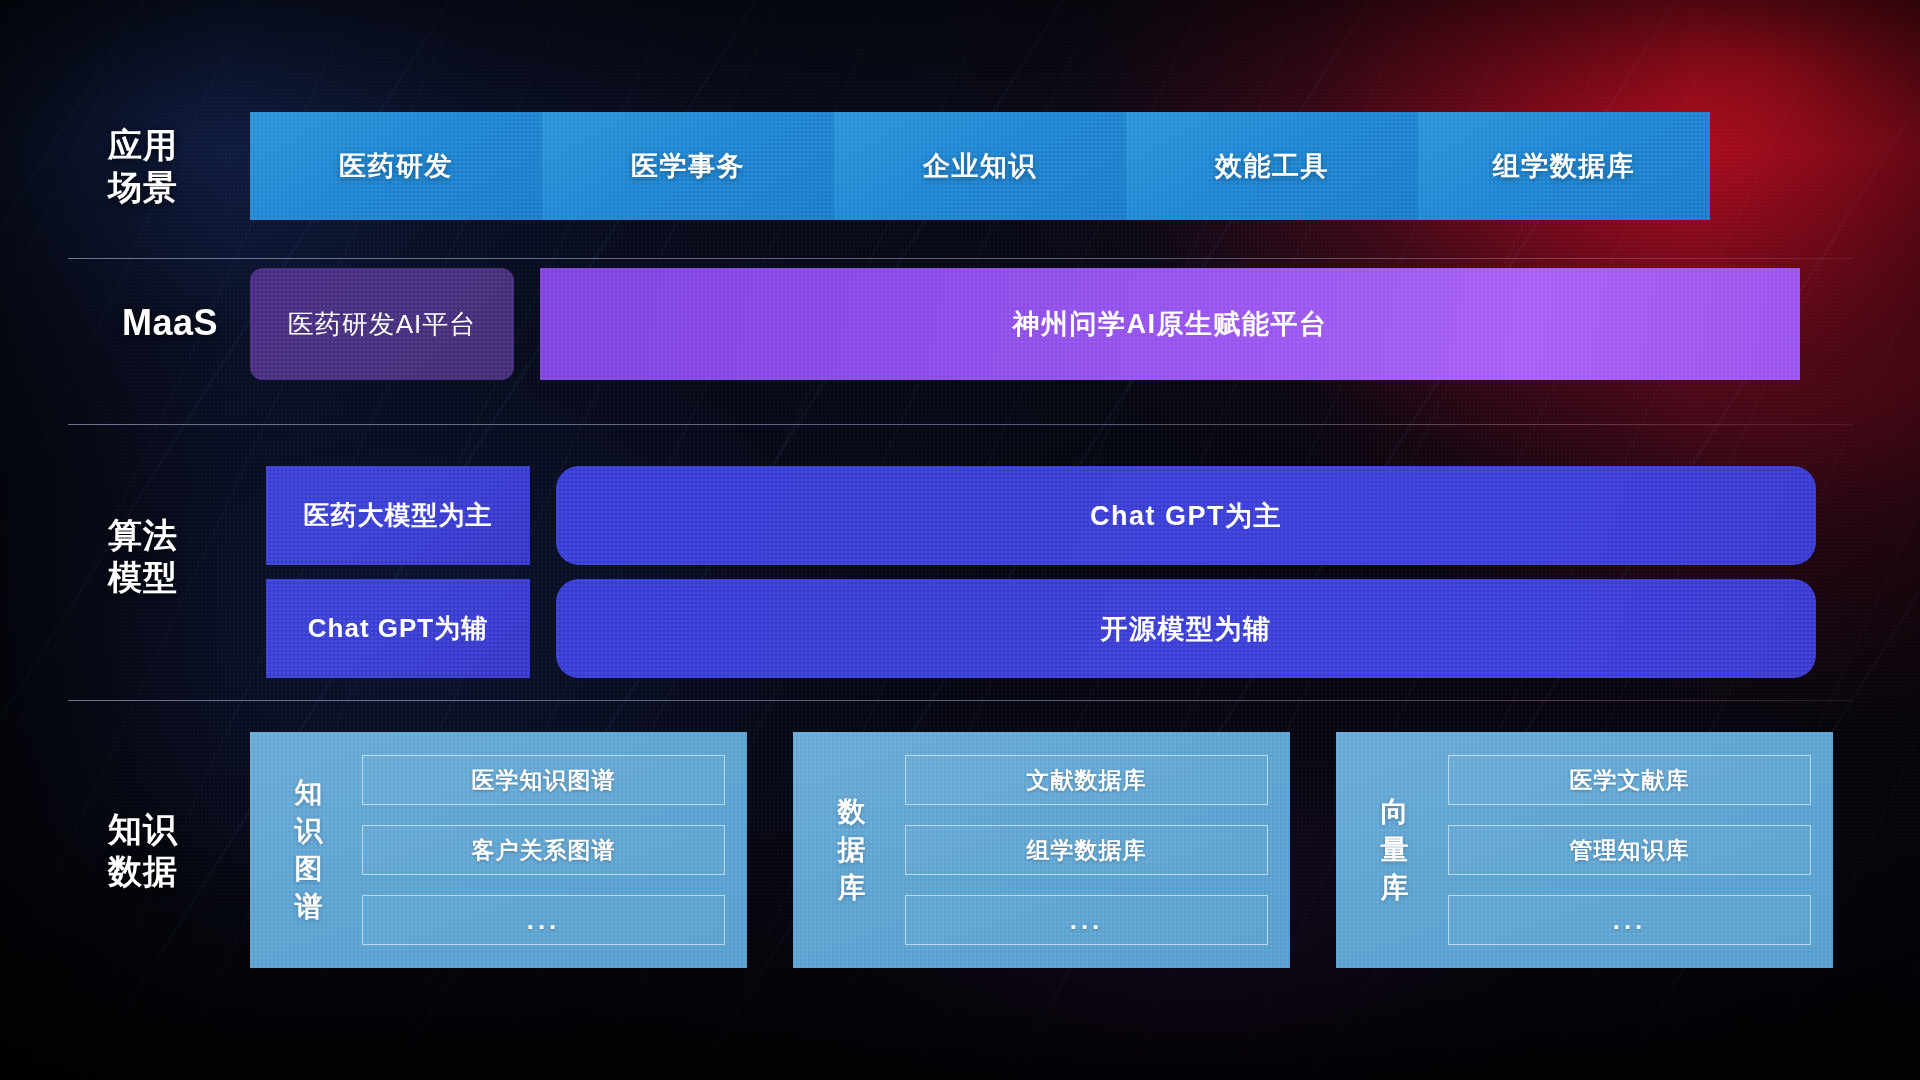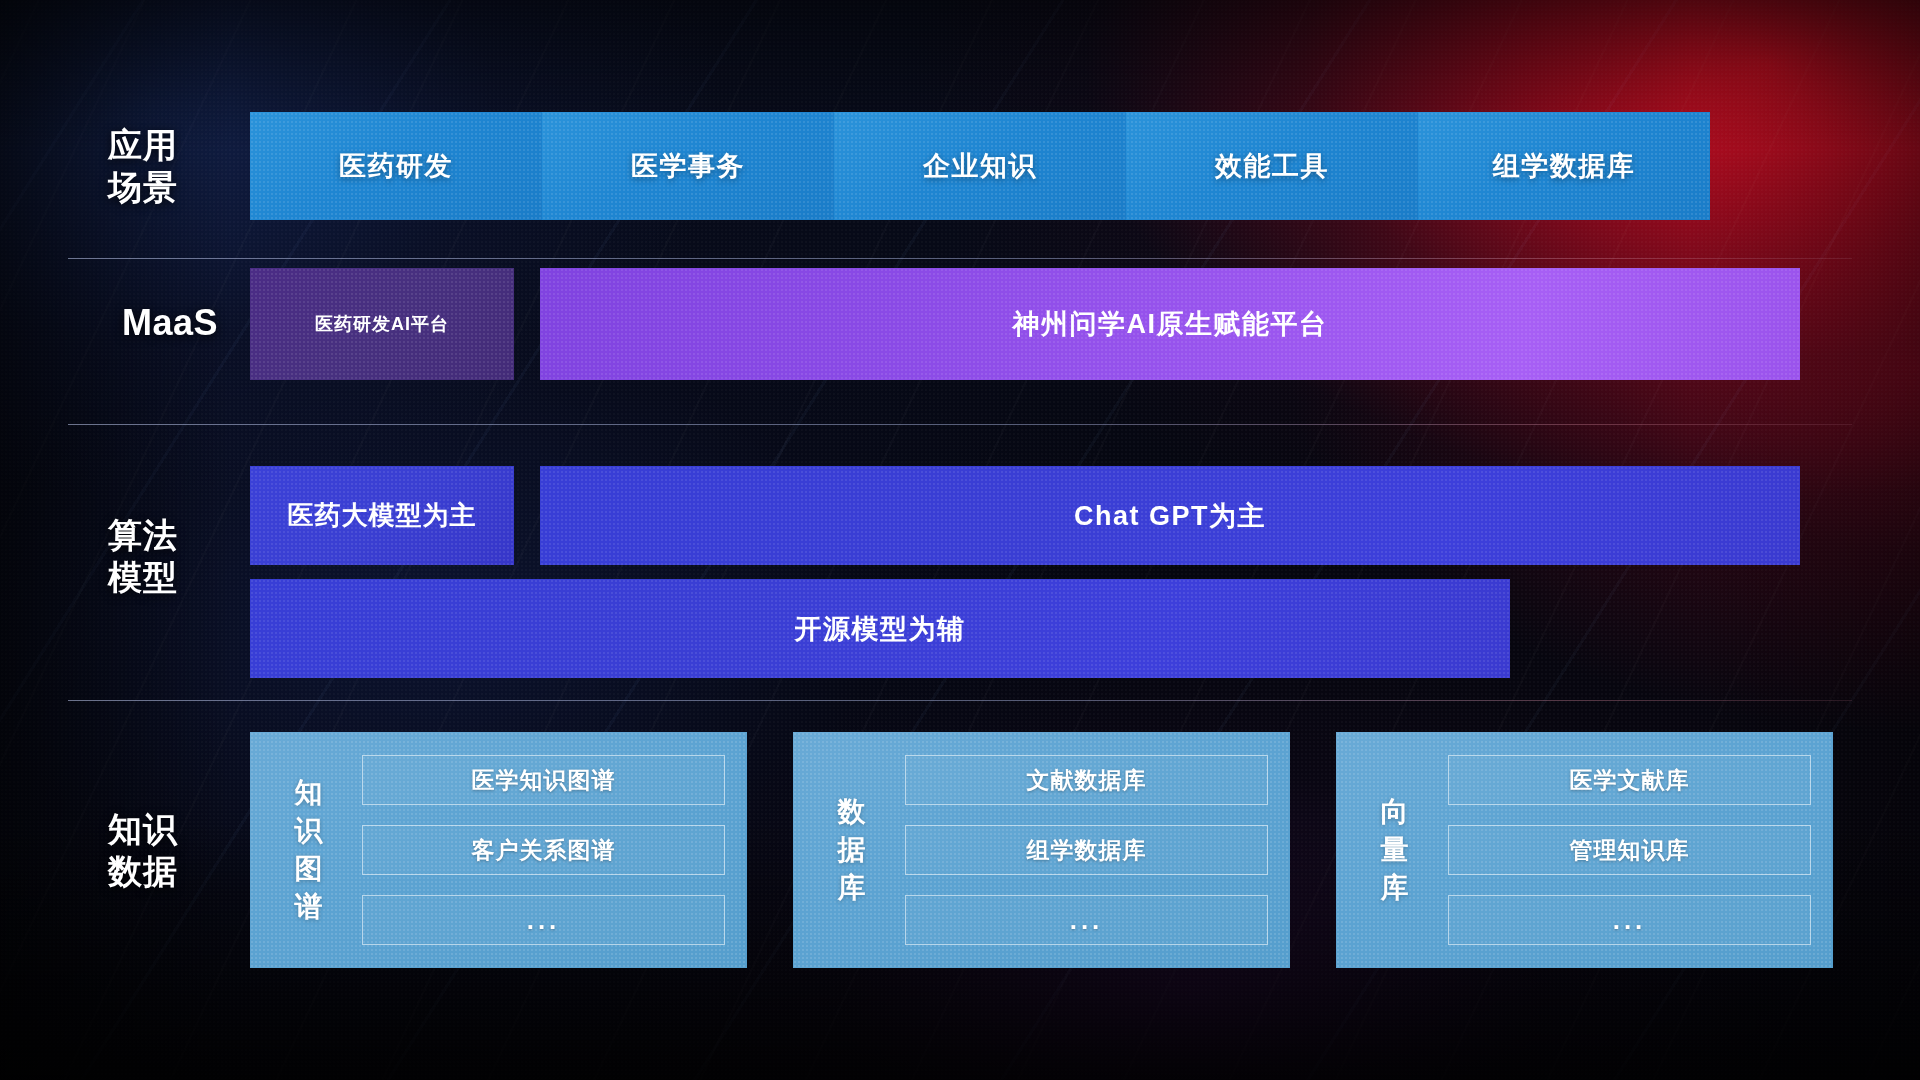--- a/index.html
+++ b/index.html
@@ -147,22 +147,22 @@
     top: 0;
     display: flex;
     gap: 26px;
     height: 112px;
   }
   .maas-left {
     width: 264px;
     height: 112px;
     background: linear-gradient(135deg, #4b2c86 0%, #47307f 50%, #432b78 100%);
     display: flex; align-items: center; justify-content: center;
-    color: #ffffff; font-size: 18px; font-weight: 700; letter-spacing: 1px;
-    position: relative; overflow: hidden;
+    color: #ffffff; font-size: 26px; font-weight: 400; letter-spacing: 1px;
+    position: relative; overflow: hidden; border-radius: 13px;
   }
   .maas-right {
     width: 1260px;
     height: 112px;
     background: linear-gradient(100deg, #8043e0 0%, #8a4ae6 28%, #9b56ef 58%, #a75ff5 78%, #9a53ec 100%);
     display: flex; align-items: center; justify-content: center;
     color: #ffffff; font-size: 27px; font-weight: 700; letter-spacing: 1.5px;
     position: relative; overflow: hidden;
   }
   .maas-left::after, .maas-right::after {
@@ -170,37 +170,37 @@
     position: absolute; inset: 0;
     background-image: radial-gradient(rgba(255,255,255,0.09) 1px, transparent 1px);
     background-size: 4px 4px;
     pointer-events: none;
   }
 
   
   #row-algo { top: 466px; height: 212px; }
   .algo-grid {
     position: absolute;
-    left: 182px; top: 0;
+    left: 198px; top: 0;
     display: flex; flex-direction: column; gap: 14px;
   }
   .algo-line { display: flex; gap: 26px; height: 99px; }
   .algo-left {
     width: 264px; height: 99px;
     background: linear-gradient(140deg, #3b41d8 0%, #3a3fd2 50%, #3636c9 100%);
     display: flex; align-items: center; justify-content: center;
     color: #ffffff; font-size: 26px; font-weight: 700; letter-spacing: 1px;
     position: relative; overflow: hidden;
   }
   .algo-right {
     width: 1260px; height: 99px;
     background: linear-gradient(110deg, #383ed6 0%, #3a3ed4 40%, #3d3fdb 72%, #3a3ad0 100%);
     display: flex; align-items: center; justify-content: center;
     color: #ffffff; font-size: 27px; font-weight: 700; letter-spacing: 1.5px;
-    position: relative; overflow: hidden;
+    position: relative; overflow: hidden; border-radius: 23px;
   }
   .algo-left::after, .algo-right::after {
     content: "";
     position: absolute; inset: 0;
     background-image: radial-gradient(rgba(255,255,255,0.085) 1px, transparent 1px);
     background-size: 4px 4px;
     pointer-events: none;
   }
 
   
@@ -305,20 +305,21 @@
       <div class="row-label" style="top:48px;">
         <div>算法</div>
         <div>模型</div>
       </div>
       <div class="algo-grid">
         <div class="algo-line">
           <div class="algo-left">医药大模型为主</div>
           <div class="algo-right">Chat GPT为主</div>
         </div>
         <div class="algo-line">
+          <div class="algo-left">Chat GPT为辅</div>
           <div class="algo-right">开源模型为辅</div>
         </div>
       </div>
     </div>
 
     <div class="divider" style="top:700px;"></div>
 
     <div class="row" id="row-know">
       <div class="row-label" style="top:76px;">
         <div>知识</div>

